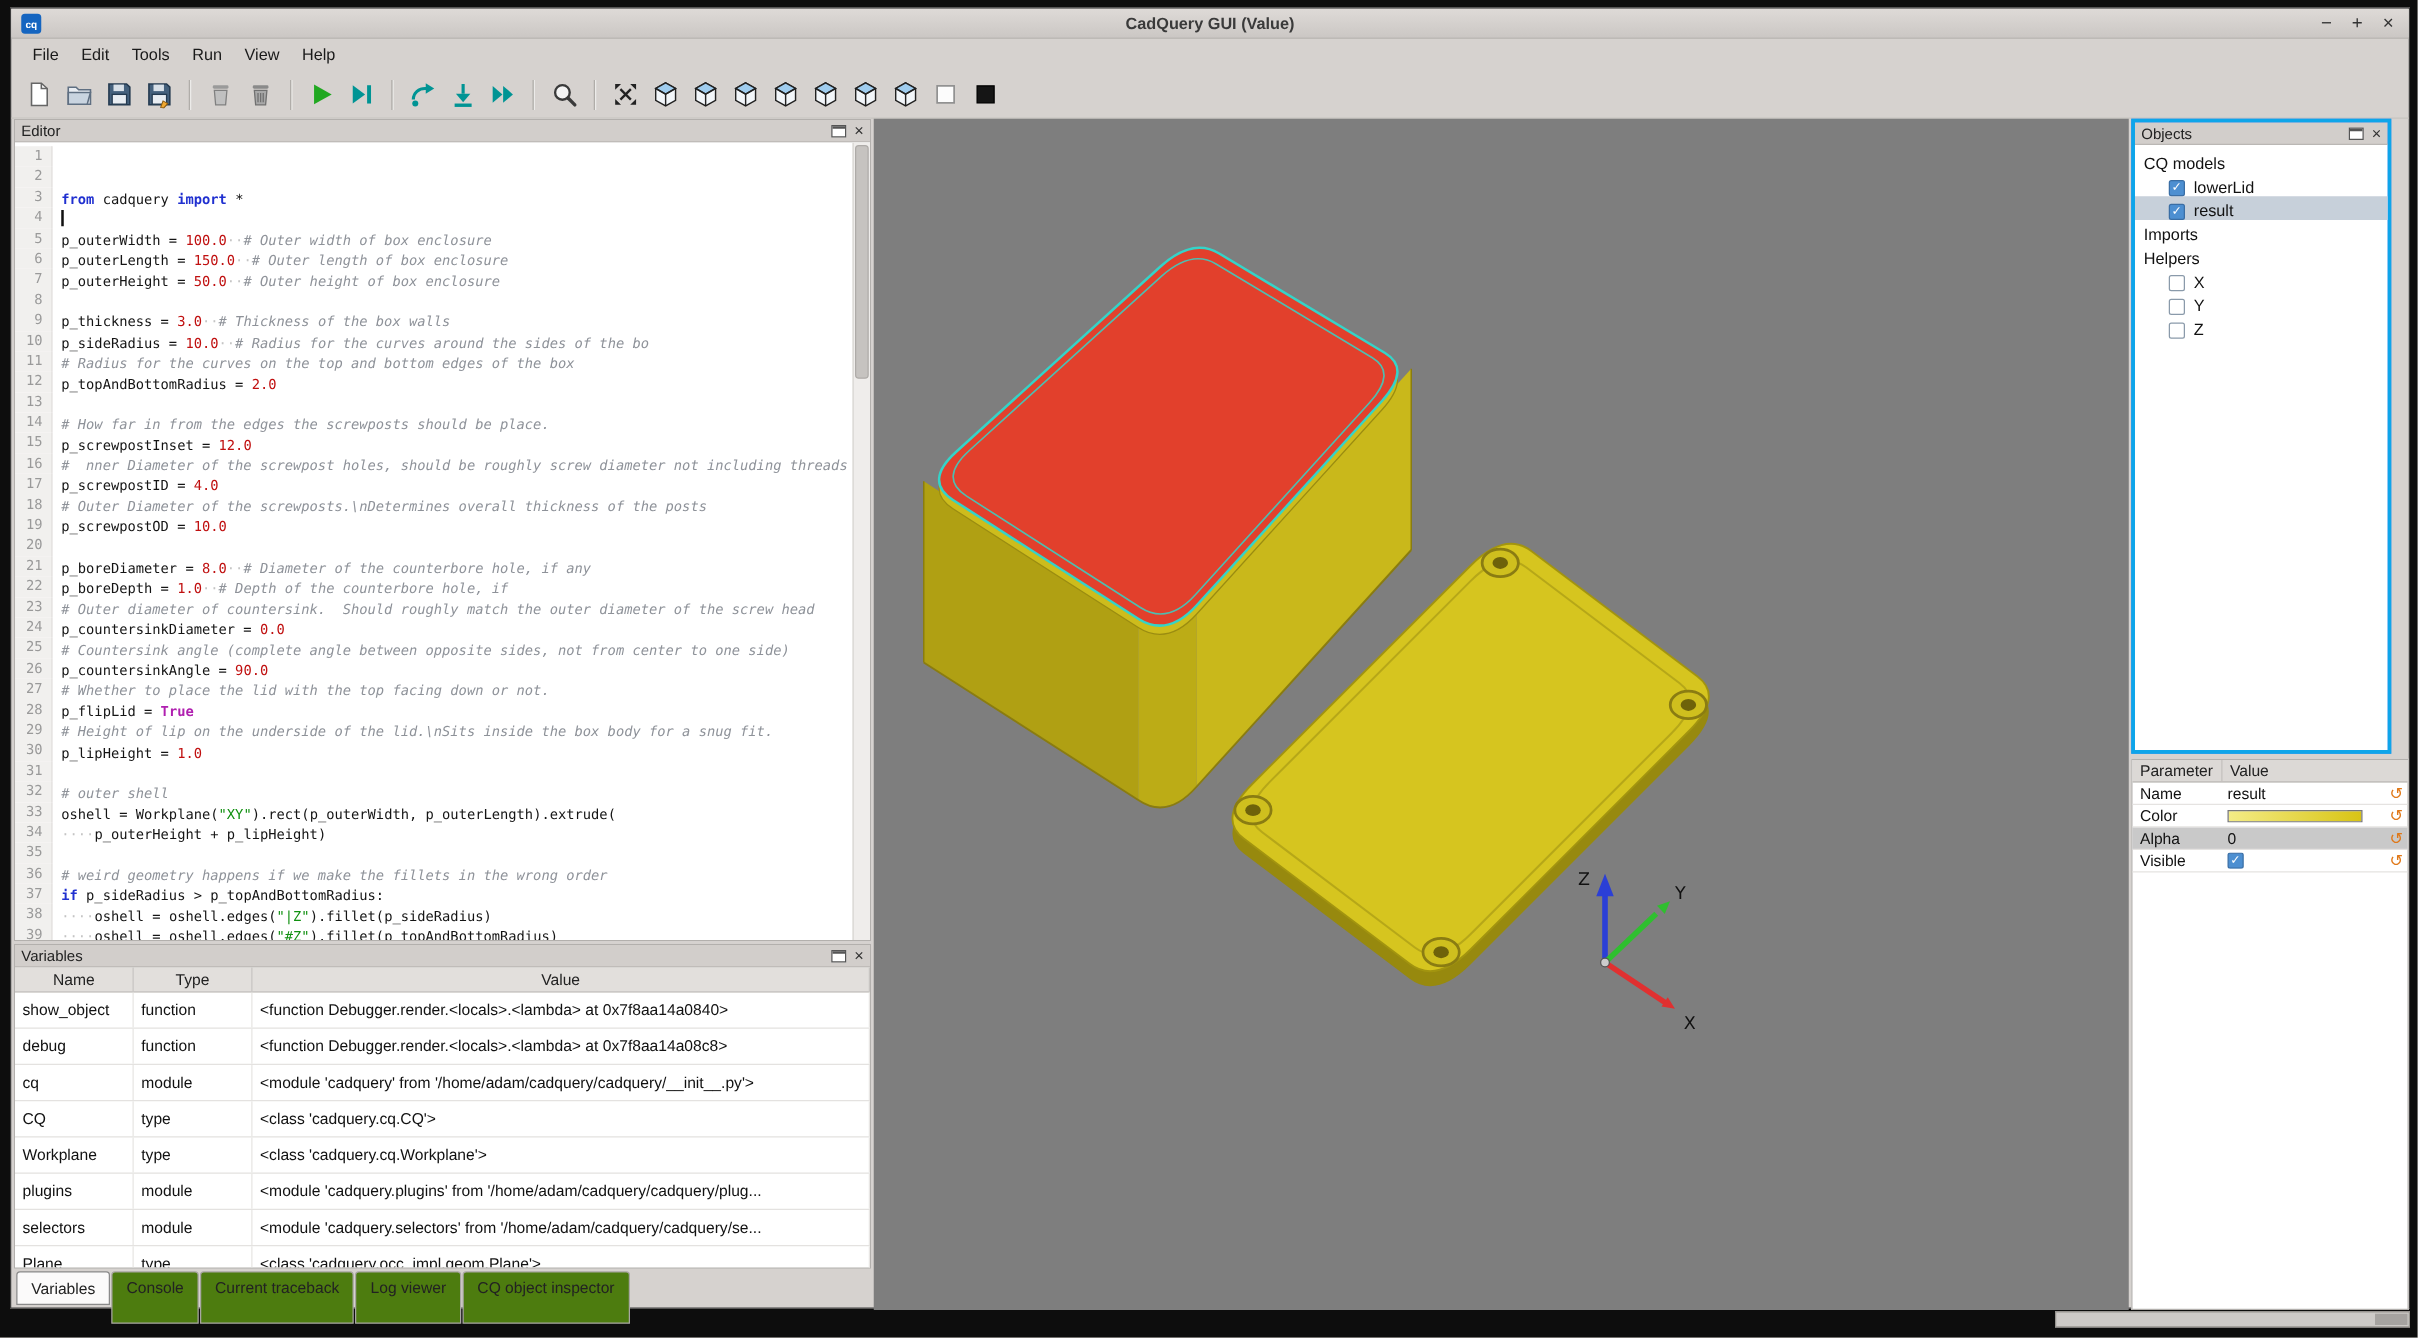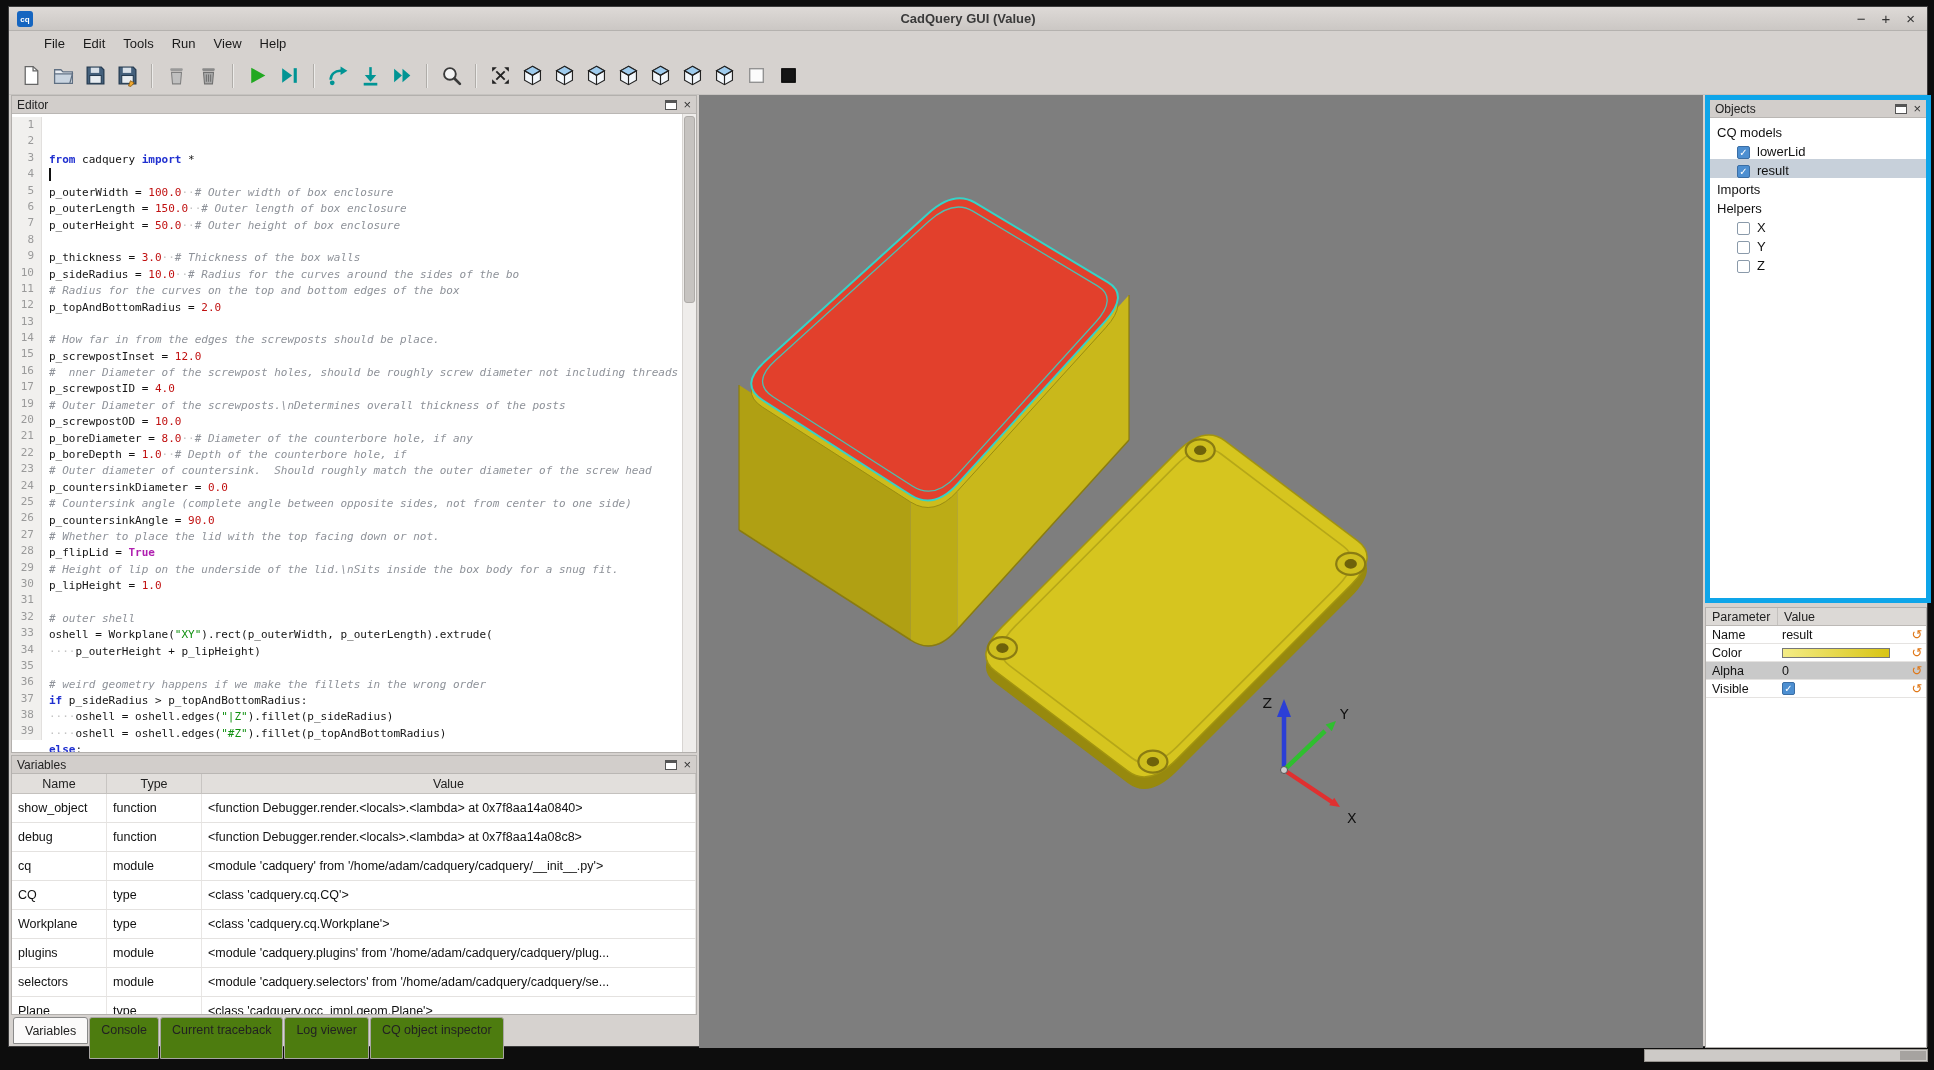--- a/index.html
+++ b/index.html
@@ -5,21 +5,21 @@
   html,body{margin:0;padding:0;}
   body{width:1934px;height:1070px;position:relative;background:#0d0d0d;font-family:"Liberation Sans",sans-serif;overflow:hidden;}
   #window{position:absolute;left:8px;top:6px;width:1920px;height:1041px;background:#d6d2cf;border:1px solid #3c3c3c;box-sizing:border-box;}
   
   #titlebar{position:absolute;left:0;top:0;width:100%;height:24px;background:linear-gradient(#dedad7,#cbc7c4);display:flex;align-items:center;border-bottom:1px solid #b5b2af;box-sizing:border-box;}
   #app-logo{position:absolute;left:8px;top:4px;width:16px;height:16px;background:#1565c0;border-radius:3px;color:#fff;font-size:8px;font-weight:bold;display:flex;align-items:center;justify-content:center;}
   #title{width:100%;text-align:center;font-size:13px;font-weight:bold;color:#3a3a3a;}
   #win-controls{position:absolute;right:12px;top:0;height:24px;display:flex;gap:16px;align-items:center;font-size:15px;color:#333;}
   #win-controls span{cursor:default;line-height:24px;}
   
-  #menubar{position:absolute;left:0;top:24px;width:100%;height:26px;display:flex;align-items:center;padding-left:26px;box-sizing:border-box;}
+  #menubar{position:absolute;left:0;top:24px;width:100%;height:26px;display:flex;align-items:center;padding-left:8px;box-sizing:border-box;}
   .menu-item{padding:0 9px;font-size:13px;color:#1a1a1a;line-height:26px;}
   
   #toolbar{position:absolute;left:0;top:50px;width:100%;height:38px;display:flex;align-items:center;padding-left:8px;box-sizing:border-box;gap:3px;border-bottom:1px solid #c6c3c0;}
   .tbtn{width:29px;height:29px;display:flex;align-items:center;justify-content:center;}
   .tbtn svg{width:23px;height:23px;}
   .tsep{width:0;height:24px;border-left:1px solid #b0ada9;border-right:1px solid #ecebe9;margin:0 6px;}
   
   .panel-header{position:absolute;left:0;top:0;width:100%;height:18px;background:#d2cecb;font-size:12px;color:#222;display:flex;align-items:center;padding:0 5px;box-sizing:border-box;border-bottom:1px solid #bab7b4;}
   .ph-title{flex:1;}
   .ph-btns{display:flex;gap:6px;align-items:center;}
@@ -53,21 +53,21 @@
   .vcell{display:flex;align-items:center;font-size:12.5px;color:#111;padding:0 6px;border-right:1px solid #e8e6e4;box-sizing:border-box;white-space:nowrap;overflow:hidden;}
   .vc0{width:95px;}.vc1{width:95px;}.vc2{flex:1;}
   
   #tabsbar{position:absolute;left:4px;top:1010px;height:30px;display:flex;align-items:flex-start;gap:1px;}
   .tab{height:42px;line-height:24px;padding:0 11px;font-size:12.5px;color:#222;background:#4d7c0f;border:1px solid #a8a5a2;border-top-left-radius:3px;border-top-right-radius:3px;box-sizing:border-box;}
   .tab.active{background:#fbfafa;height:27px;line-height:26px;border-color:#8a8a8a;}
   
   #viewport{position:absolute;left:690px;top:88px;width:1004px;height:953px;background:#7e7e7e;}
   #viewport svg{display:block;width:100%;height:100%;}
   
-  #objects-panel{position:absolute;left:1696px;top:88px;width:226px;height:508px;background:#3b82f6;border:5px solid #0ea5e9;box-sizing:border-box;}
+  #objects-panel{position:absolute;left:1696px;top:88px;width:208px;height:508px;background:#3b82f6;border:3px solid #0ea5e9;box-sizing:border-box;}
   #objtree{position:absolute;left:0;top:18px;right:0;bottom:0;background:#fff;padding-top:3px;}
   .trow{display:flex;align-items:flex-end;height:19px;font-size:13px;color:#111;}
   .trow.group{padding-left:7px;}
   .trow.item{padding-left:27px;gap:7px;}
   .trow.selected{background:#c7d0da;}
   .cb{width:13px;height:13px;min-width:13px;border:1px solid #8a9aaa;background:#fff;border-radius:2px;display:flex;align-items:center;justify-content:center;font-size:10px;color:#fff;box-sizing:border-box;line-height:11px;}
   .cb.checked{background:#4d8fd1;border-color:#3a6ea5;}
   
   #param-panel{position:absolute;left:1696px;top:600px;width:222px;height:441px;background:#fff;border:1px solid #b3b0ad;box-sizing:border-box;}
   #param-header{position:absolute;left:0;top:0;width:100%;height:18px;background:#dcd9d6;border-bottom:1px solid #bcb9b6;display:flex;font-size:12.5px;color:#222;box-sizing:border-box;}
@@ -279,20 +279,21 @@
           <div class="cl"><span class="ln">8</span><span class="lc"><span class="tk-pl">p_sideRadius = </span><span class="tk-num">10.0</span><span class="tk-ws">··</span><span class="tk-cmt"># Radius for the curves around the sides of the bo</span></span></div>
           <div class="cl"><span class="ln">9</span><span class="lc"><span class="tk-cmt"># Radius for the curves on the top and bottom edges of the box</span></span></div>
           <div class="cl"><span class="ln">10</span><span class="lc"><span class="tk-pl">p_topAndBottomRadius = </span><span class="tk-num">2.0</span></span></div>
           <div class="cl"><span class="ln">11</span><span class="lc"></span></div>
           <div class="cl"><span class="ln">12</span><span class="lc"><span class="tk-cmt"># How far in from the edges the screwposts should be place.</span></span></div>
           <div class="cl"><span class="ln">13</span><span class="lc"><span class="tk-pl">p_screwpostInset = </span><span class="tk-num">12.0</span></span></div>
           <div class="cl"><span class="ln">14</span><span class="lc"><span class="tk-cmt">#  nner Diameter of the screwpost holes, should be roughly screw diameter not including threads</span></span></div>
           <div class="cl"><span class="ln">15</span><span class="lc"><span class="tk-pl">p_screwpostID = </span><span class="tk-num">4.0</span></span></div>
           <div class="cl"><span class="ln">16</span><span class="lc"><span class="tk-cmt"># Outer Diameter of the screwposts.\nDetermines overall thickness of the posts</span></span></div>
           <div class="cl"><span class="ln">17</span><span class="lc"><span class="tk-pl">p_screwpostOD = </span><span class="tk-num">10.0</span></span></div>
+          <div class="cl"><span class="ln">18</span><span class="lc"></span></div>
           <div class="cl"><span class="ln">19</span><span class="lc"><span class="tk-pl">p_boreDiameter = </span><span class="tk-num">8.0</span><span class="tk-ws">··</span><span class="tk-cmt"># Diameter of the counterbore hole, if any</span></span></div>
           <div class="cl"><span class="ln">20</span><span class="lc"><span class="tk-pl">p_boreDepth = </span><span class="tk-num">1.0</span><span class="tk-ws">··</span><span class="tk-cmt"># Depth of the counterbore hole, if</span></span></div>
           <div class="cl"><span class="ln">21</span><span class="lc"><span class="tk-cmt"># Outer diameter of countersink.  Should roughly match the outer diameter of the screw head</span></span></div>
           <div class="cl"><span class="ln">22</span><span class="lc"><span class="tk-pl">p_countersinkDiameter = </span><span class="tk-num">0.0</span></span></div>
           <div class="cl"><span class="ln">23</span><span class="lc"><span class="tk-cmt"># Countersink angle (complete angle between opposite sides, not from center to one side)</span></span></div>
           <div class="cl"><span class="ln">24</span><span class="lc"><span class="tk-pl">p_countersinkAngle = </span><span class="tk-num">90.0</span></span></div>
           <div class="cl"><span class="ln">25</span><span class="lc"><span class="tk-cmt"># Whether to place the lid with the top facing down or not.</span></span></div>
           <div class="cl"><span class="ln">26</span><span class="lc"><span class="tk-pl">p_flipLid = </span><span class="tk-bool">True</span></span></div>
           <div class="cl"><span class="ln">27</span><span class="lc"><span class="tk-cmt"># Height of lip on the underside of the lid.\nSits inside the box body for a snug fit.</span></span></div>
           <div class="cl"><span class="ln">28</span><span class="lc"><span class="tk-pl">p_lipHeight = </span><span class="tk-num">1.0</span></span></div>

